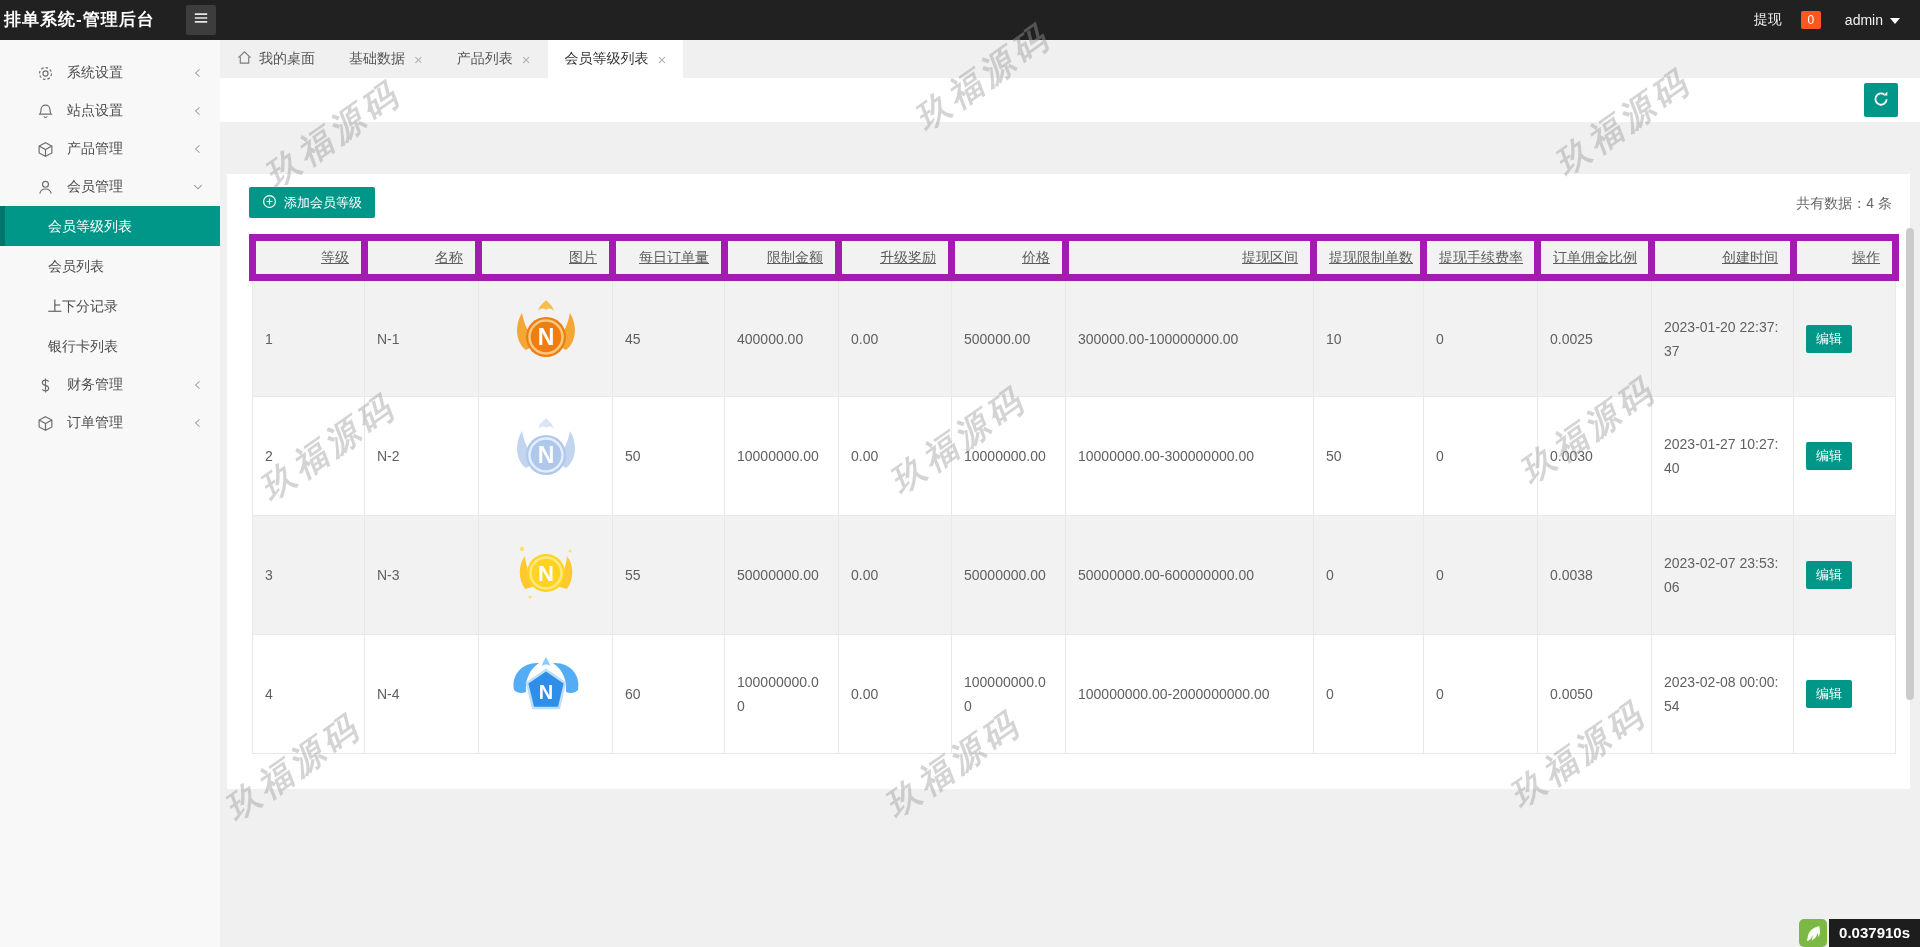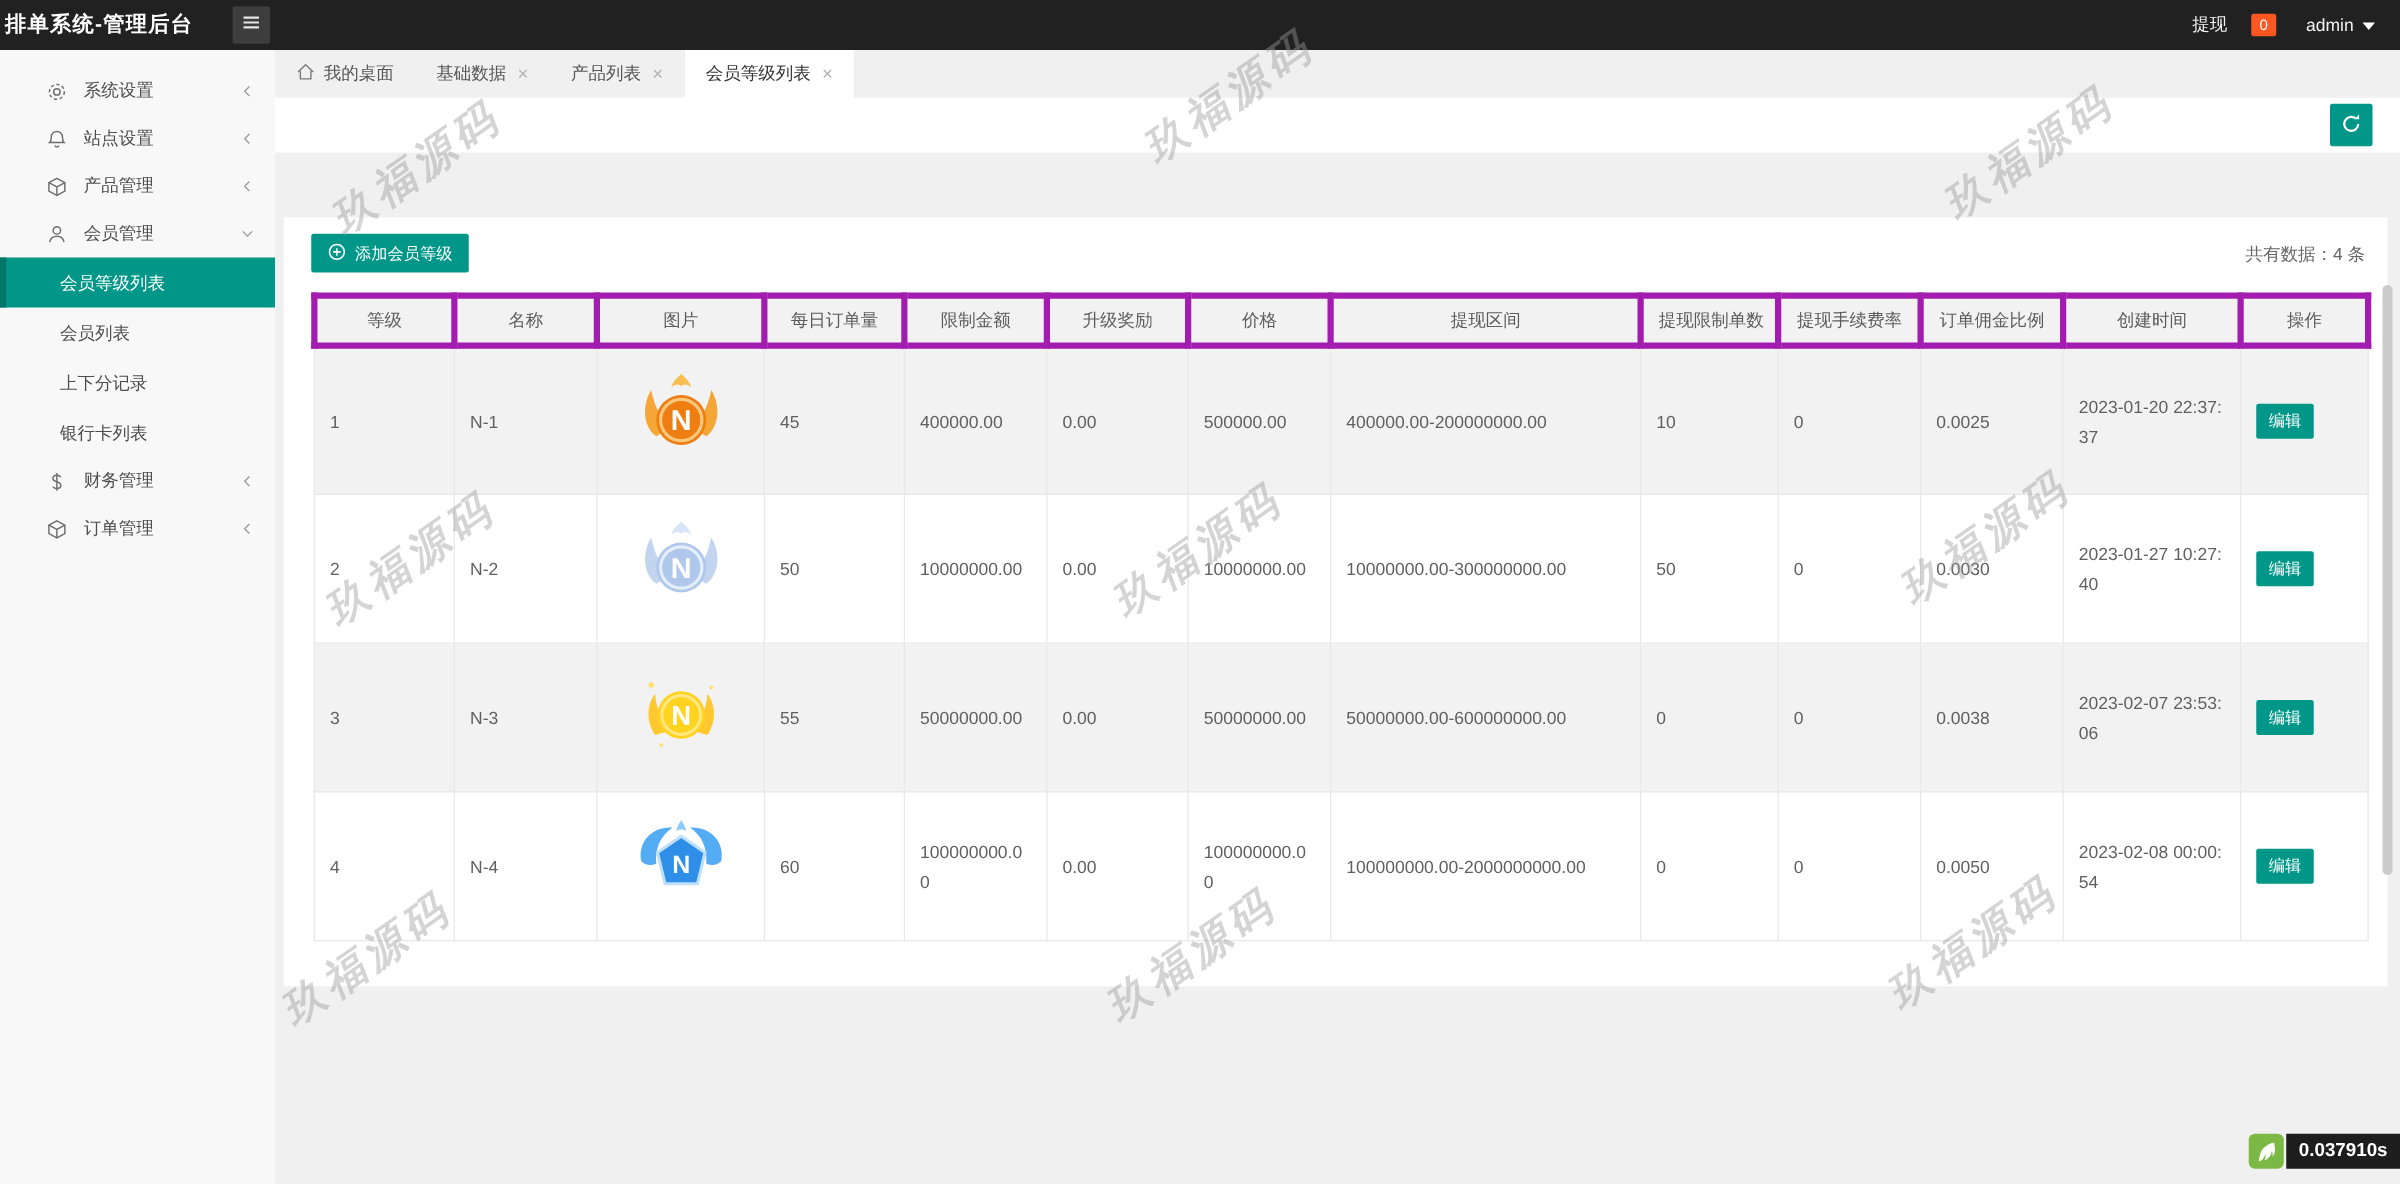--- a/index.html
+++ b/index.html
@@ -31,31 +31,31 @@
   .tab .t-close { color:#b3b3b3; font-size:15px; line-height:1; margin-left:2px; }
   
   .toolstrip { position:absolute; top:78px; left:220px; width:1700px; height:44px; background:#fff; z-index:5; }
   .refresh-btn { position:absolute; right:22px; top:5px; width:34px; height:34px; background:#009688; border:none; border-radius:2px; display:flex; align-items:center; justify-content:center; cursor:pointer; }
   
   .card { position:absolute; top:132px; left:227px; width:1683px; height:615px; background:#fff; z-index:5;margin-top:42px; }
   .add-btn { position:absolute; left:22px; top:13px; height:31px; background:#009688; color:#fff; border:none; border-radius:2px; font-size:13px; padding:0 13px; display:flex; align-items:center; gap:7px; cursor:pointer; font-family:inherit; }
   .total-label { position:absolute; right:18px; top:21px; font-size:14px; color:#666;text-align:center; }
   .table-wrap { position:absolute; left:22px; top:60px; width:1643px; }
   table { border-collapse:collapse; table-layout:fixed; width:1643px; }
-  th { background:#f2f2f2; height:40px; font-weight:normal; font-size:14px; color:#5c5c5c; text-align:center; padding:0 12px; border:5px solid #a21caf; white-space:nowrap; overflow:hidden; }
+  th { background:#f2f2f2; height:40px; font-weight:normal; font-size:14px; color:#5c5c5c; text-align:right; padding:0 12px; border:7px solid #a21caf; white-space:nowrap; overflow:hidden;text-decoration:underline; }
   td { height:119px; font-size:14px; color:#606060; padding:0 12px; border:1px solid #e8e8e8; vertical-align:middle; word-break:break-all; line-height:24px; background:#fff; }
   tr.stripe td { background:#f2f2f2; }
   td.badge-cell { text-align:center; padding:0; }
   .edit-btn { background:#009688; color:#fff; border:none; border-radius:2px; font-size:13px; height:28px; width:46px; cursor:pointer; font-family:inherit; }
   
   .wm { position:absolute; color:#9a9a9a; opacity:0.42; font-size:34px; font-weight:bold; font-style:italic; letter-spacing:5px; transform:rotate(-35deg); white-space:nowrap; pointer-events:none; z-index:40; }
   
   .scroll-thumb { position:absolute; right:6px; top:228px; width:8px; height:472px; background:#cbcbcb; border-radius:4px; z-index:45; cursor:pointer; }
   
-  .footer-timer { position:absolute; right:0; bottom:12px; display:flex; align-items:flex-end; z-index:60; }
+  .footer-timer { position:absolute; right:0; bottom:0; display:flex; align-items:flex-end; z-index:60; }
   .tp-logo { width:28px; height:28px; background:#7cb944; border-radius:5px; display:flex; align-items:center; justify-content:center; margin-right:2px; }
   .timer-badge { background:#1d1d1d; color:#fff; font-size:15px; font-weight:bold; height:28px; line-height:28px; padding:0 10px; min-width:74px; text-align:center; }
 </style>
 </head>
 <body>
 
 <div class="topbar">
   <div class="logo">排单系统-管理后台</div>
   <div class="burger">
     <span><svg width="18" height="18" viewBox="0 0 16 16" fill="none" stroke="#e6e6e6" stroke-width="1.5">
@@ -247,21 +247,21 @@
                   <path d="M57 52c10-7 12-24 4-37-3 15-8 24-18 29z" fill="#F4A737"></path>
                   <path d="M29 13c2-7 7-9 8-11 1 2 6 4 8 11-3-3-6-3-8-1-2-2-5-2-8 1z" fill="#F6BE4F"></path>
                   <circle cx="37" cy="39" r="20" fill="#EF7E12"></circle>
                   <circle cx="37" cy="39" r="16.5" fill="none" stroke="#F9C77E" stroke-width="2.5"></circle>
                   <text x="37" y="47" font-size="23" font-weight="bold" fill="#fff" text-anchor="middle" font-family="Liberation Sans,sans-serif">N</text>
                 </svg></span></td>
             <td>45</td>
             <td>400000.00</td>
             <td>0.00</td>
             <td>500000.00</td>
-            <td>400000.00-200000000.00</td>
+            <td>300000.00-100000000.00</td>
             <td>10</td>
             <td>0</td>
             <td>0.0025</td>
             <td>2023-01-20 22:37:37</td>
             <td><button class="edit-btn">编辑</button></td>
           </tr>
           <tr class="">
             <td>2</td>
             <td>N-2</td>
             <td class="badge-cell"><span><svg width="74" height="74" viewBox="0 0 74 74">

